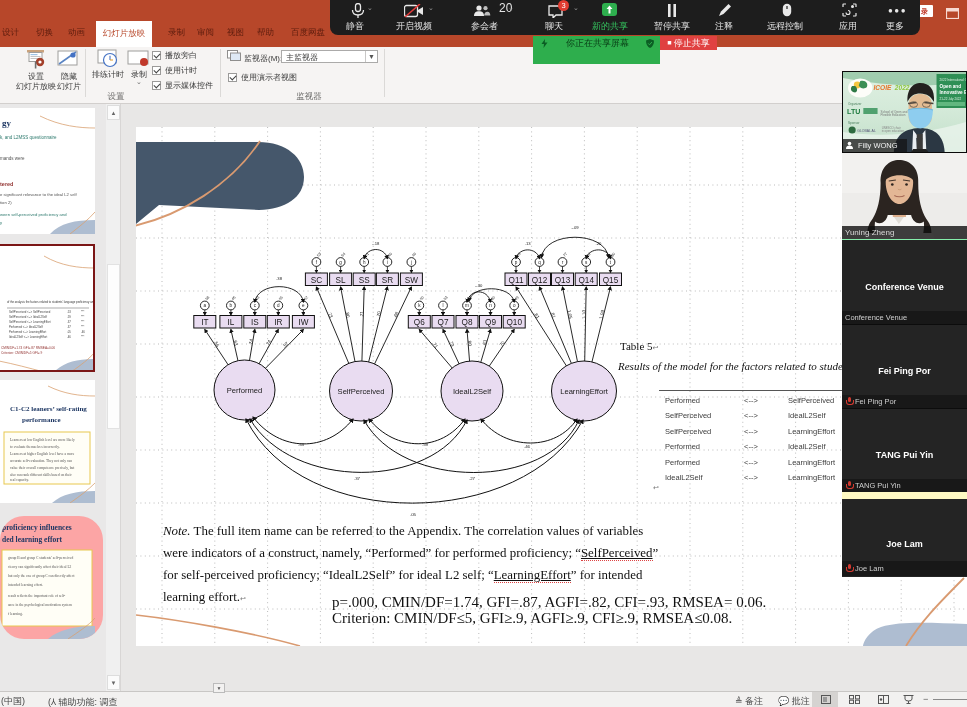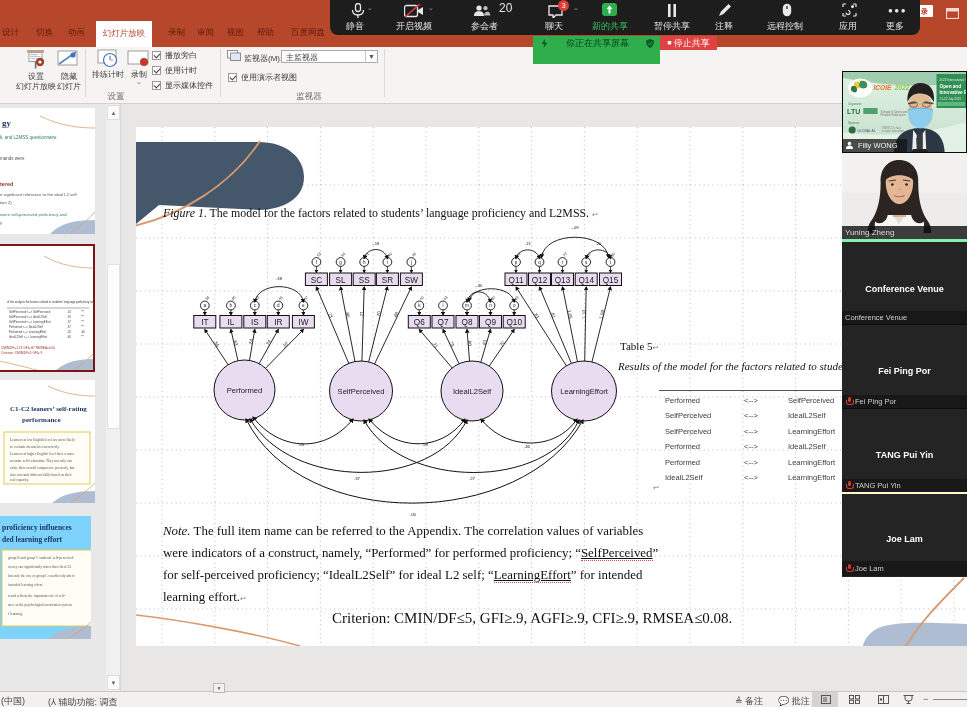--- a/index.html
+++ b/index.html
@@ -171,21 +171,21 @@
           <text x="10" y="82">accurate self-evaluation. They not only can</text>
           <text x="10" y="89">value their overall competence precisely, but</text>
           <text x="10" y="96">also can rank different skills based on their</text>
           <text x="10" y="101">real capacity.</text>
         </g>
         <path d="M52,123 C62,114 76,111 95,111 L95,123 Z" fill="#AEBDD1"></path>
         <path d="M70,123 C80,116 88,110 95,103" stroke="#D9A171" stroke-width="0.8" fill="none"></path>
       </svg>
     </div>
 
-    <div class="abs" style="left:0;top:412px;width:91px;height:123px;background:#7dd3fc;overflow:hidden;">
+    <div class="abs" style="left:0;top:412px;width:103px;height:123px;background:#fca5a5;overflow:hidden;border-radius:24px;">
       <svg width="95" height="123" viewBox="0 0 95 123">
         <text x="2" y="14" font-size="7.5" font-weight="bold" fill="#1f3864" font-family="Liberation Serif,serif">proficiency influences</text>
         <text x="2" y="26" font-size="7.5" font-weight="bold" fill="#1f3864" font-family="Liberation Serif,serif">ded learning effort</text>
         <rect x="2" y="34" width="90" height="76" fill="#FFFEF6" stroke="#E8C84E" stroke-width="1"></rect>
         <g font-size="3.6" fill="#555" font-family="Liberation Serif,serif">
           <text x="8" y="43">group B and group C students’ self-perceived</text>
           <text x="8" y="52">ciency can significantly affect their ideal L2</text>
           <text x="8" y="61">but only the one of group C can directly affect</text>
           <text x="8" y="70">intended learning effort.</text>
           <text x="8" y="81">result reflects the important role of self-</text>
@@ -237,21 +237,20 @@
     </svg>
 
     <svg class="abs" style="left:0;top:0;" width="831" height="519" viewBox="0 0 831 519">
       <path d="M0,15 L122,15 C151,15 168,31 168,50 C168,71 149,82 123,83 L23,78 L0,97 Z" fill="#45576B"></path>
       <path d="M-2,99 C45,88 95,58 124,14" stroke="#D99A70" stroke-width="1.8" fill="none"></path>
       <path d="M0,488 C44,493 114,505 164,519" stroke="#D99A70" stroke-width="1.6" fill="none"></path>
       <path d="M727,519 C727,515 733,504 745,500 C765,494 795,496 831,497 L831,519 Z" fill="#AEBDD1"></path>
       <path d="M770,519 C784,496 800,479 828,451" stroke="#D99A70" stroke-width="1.8" fill="none"></path>
     </svg>
 
-    <div class="abs" style="left:27px;top:79px;font-size:11.9px;color:#111;white-space:nowrap;"><i>Figure 1</i>. The model for the factors related to students’ language proficiency and L2MSS. <span style="font-size:7px;color:#777;">↩</span></div>
 
     <div class="abs" style="left:484px;top:213px;font-size:11px;color:#111;">Table 5<span style="font-size:7px;color:#777;">↩</span></div>
     <div class="abs" style="left:482px;top:233px;font-size:11px;color:#111;white-space:nowrap;"><i>Results of the model for the factors related to students’ langua</i></div>
     <div class="abs" style="left:523px;top:263px;width:308px;height:1px;background:#555;"></div>
     <div class="abs" style="left:529px;top:266px;font-size:7.5px;color:#3c3c3c;font-family:'Liberation Sans',sans-serif;line-height:15.4px;">
       Performed<br>SelfPerceived<br>SelfPerceived<br>Performed<br>Performed<br>IdealL2Self
     </div>
     <div class="abs" style="left:608px;top:266px;font-size:7.5px;color:#3c3c3c;font-family:'Liberation Sans',sans-serif;line-height:15.4px;">
       &lt;--&gt;<br>&lt;--&gt;<br>&lt;--&gt;<br>&lt;--&gt;<br>&lt;--&gt;<br>&lt;--&gt;
     </div>
@@ -260,20 +259,21 @@
     </div>
     <div class="abs" style="left:517px;top:357px;font-size:7px;color:#777;">↩</div>
 
     <div class="abs" style="left:27px;top:393px;width:560px;font-size:12.9px;color:#111;line-height:22px;white-space:nowrap;">
       <i>Note.</i> The full item name can be referred to the Appendix. The correlation values of variables<br>
       were indicators of a construct, namely, “Performed” for performed proficiency; “<span style="text-decoration:underline;border-bottom:1px dotted #d44;">SelfPerceived</span>”<br>
       for self-perceived proficiency; “IdealL2Self” for ideal L2 self; “<span style="text-decoration:underline;border-bottom:1px dotted #d44;">LearningEffort</span>” for intended<br>
       learning effort.<span style="font-size:7px;color:#777;">↩</span>
     </div>
 
+    <div class="abs" style="left:196px;top:467px;font-size:15px;color:#111;">p=.000, CMIN/DF=1.74, GFI=.87, AGFI=.82, CFI=.93, RMSEA= 0.06.</div>
     <div class="abs" style="left:196px;top:482.5px;font-size:15px;color:#111;">Criterion: CMIN/DF≤5, GFI≥.9, AGFI≥.9, CFI≥.9, RMSEA≤0.08.</div>
   </div>
 
   <svg class="abs" id="diag" style="left:0;top:0;" width="967" height="707" viewBox="0 0 967 707">
 <defs>
 <marker id="ah" viewBox="0 0 10 10" refX="7" refY="5" markerWidth="5.2" markerHeight="5.2" orient="auto-start-reverse">
           <path d="M0,0 L9,5 L0,10 z" fill="#111"></path>
         </marker>
 </defs>
 <line x1="228.4" y1="365.2" x2="204.8" y2="329.5" stroke="#111" stroke-width="0.9" marker-end="url(#ah)"></line>
@@ -554,33 +554,33 @@
         <circle cx="49.5" cy="31.5" r="1.3" fill="#2e2520"></circle>
         <circle cx="63.5" cy="31.5" r="1.3" fill="#2e2520"></circle>
         <path d="M55,36 C56,37 57.5,37 58.5,36" stroke="#bd8f6b" stroke-width="0.7" fill="none"></path>
         <path d="M51.5,42.5 C54,44.2 59,44.2 61.5,42.5" stroke="#a56a55" stroke-width="1" fill="none"></path>
       </svg>
       <div class="abs" style="left:0;bottom:0;width:125px;height:13px;background:rgba(15,15,15,0.8);color:#d8d8d8;font-size:8px;line-height:13px;">
         <span style="margin-left:3px;">Yuning Zheng</span>
       </div>
     </div>
 
-    <div class="abs" style="left:0;top:168px;width:125px;height:85px;background:#242424;border-top:3px solid #86efac;">
+    <div class="abs" style="left:0;top:168px;width:125px;height:85px;background:#242424;border-top:1px solid #86efac;">
       <div class="abs" style="left:0;top:42px;width:125px;text-align:center;color:#fff;font-size:9px;font-weight:bold;">Conference Venue</div>
       <div class="abs" style="left:0;bottom:0;width:125px;height:13px;background:#181818;color:#cfcfcf;font-size:7.5px;line-height:13px;"><span style="margin-left:3px;">Conference Venue</span></div>
     </div>
     <div class="abs" style="left:0;top:253px;width:125px;height:84px;background:#242424;border-top:1px solid #0c0c0c;">
       <div class="abs" style="left:0;top:41px;width:125px;text-align:center;color:#fff;font-size:9px;font-weight:bold;">Fei Ping Por</div>
       <div class="abs" style="left:0;bottom:0;width:125px;height:13px;background:#181818;color:#cfcfcf;font-size:7.5px;line-height:13px;"><span class="redmic"></span><span style="margin-left:13px;">Fei Ping Por</span></div>
     </div>
     <div class="abs" style="left:0;top:337px;width:125px;height:84px;background:#242424;border-top:1px solid #0c0c0c;">
       <div class="abs" style="left:0;top:41px;width:125px;text-align:center;color:#fff;font-size:9px;font-weight:bold;">TANG Pui Yin</div>
       <div class="abs" style="left:0;bottom:0;width:125px;height:13px;background:#181818;color:#cfcfcf;font-size:7.5px;line-height:13px;"><span class="redmic"></span><span style="margin-left:13px;">TANG Pui Yin</span></div>
     </div>
-    <div class="abs" style="left:0;top:421px;width:125px;height:85px;background:#242424;border-top:2px solid #fef9c3;">
+    <div class="abs" style="left:0;top:421px;width:125px;height:85px;background:#242424;border-top:7px solid #fef9c3;">
       <div class="abs" style="left:0;top:40px;width:125px;text-align:center;color:#fff;font-size:9px;font-weight:bold;">Joe Lam</div>
       <div class="abs" style="left:0;bottom:1px;width:125px;height:15px;background:#181818;color:#cfcfcf;font-size:7.5px;line-height:15px;"><span class="redmic" style="top:3px;"></span><span style="margin-left:13px;">Joe Lam</span></div>
     </div>
   </div>
 
   <div class="abs" id="meetbar" style="left:330px;top:0;width:590px;height:35px;background:#1d1d1d;border-radius:0 0 8px 8px;color:#e3e3e3;font-size:9px;">
 
     <svg class="abs" style="left:20px;top:3px;" width="16" height="15" viewBox="0 0 16 15">
       <rect x="5.5" y="0.5" width="5" height="8" rx="2.5" fill="none" stroke="#e8e8e8" stroke-width="1.3"></rect>
       <path d="M2.5,7 C2.5,10.5 5,12 8,12 C11,12 13.5,10.5 13.5,7" fill="none" stroke="#e8e8e8" stroke-width="1.3"></path>

